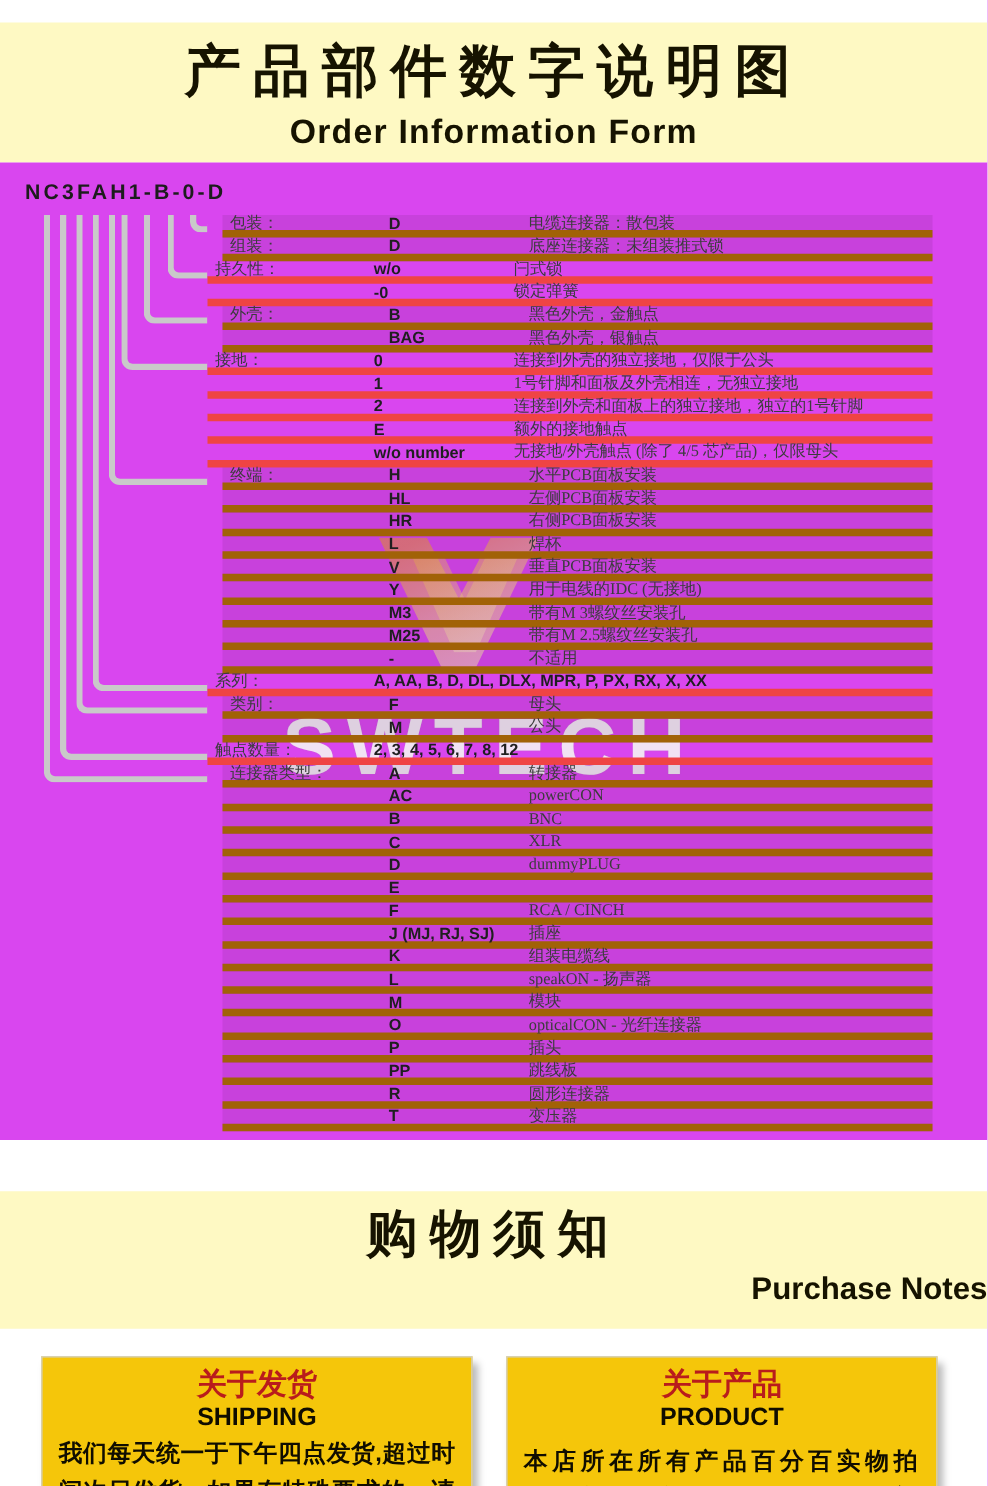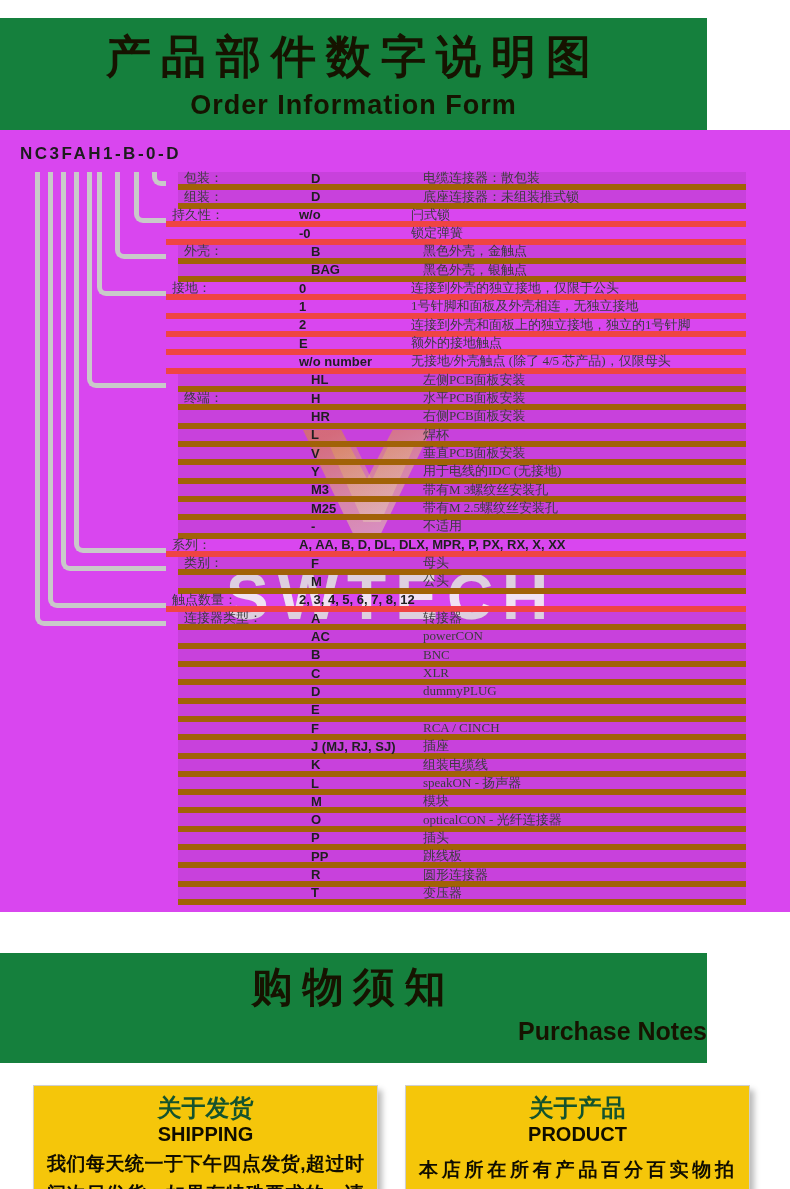--- a/index.html
+++ b/index.html
@@ -1,20 +1,20 @@
 <!DOCTYPE html>
 <html><head>
 <meta charset="utf-8">
 <style>
   html,body{margin:0;padding:0;}
   body{font-family:"Liberation Sans",sans-serif;background:#fff;}
   .page{position:relative;width:790px;height:1189px;margin:0 auto;background:#ffffff;overflow:hidden;}
 
   
-  .banner{position:absolute;left:0;width:707px;background:#15803d;text-align:center;}
+  .banner{position:absolute;left:0;width:790px;background:#fef9c3;text-align:center;}
   .banner-top{top:18px;height:112px;}
   .banner-mid{top:953px;height:110px;}
   .banner .cn{font-weight:900;color:#161300;letter-spacing:10px;}
   .banner-top .cn{font-size:45px;line-height:62px;margin-top:8px;}
   .banner-top .en{font-size:27px;font-weight:800;letter-spacing:1px;color:#161300;line-height:34px;}
   .banner-mid .cn{font-size:41px;line-height:56px;margin-top:6px;}
   .banner-mid .en{font-size:25px;font-weight:800;color:#161300;line-height:32px;text-align:right;}
 
   
   .diagram{position:absolute;left:0;top:130px;width:790px;height:782px;background:#d946ef;}
@@ -41,21 +41,21 @@
   .t-value{width:112px;flex:none;font-size:13px;font-weight:bold;color:#1f1f1f;white-space:nowrap;}
   .t-value.spanwide{width:auto;flex:1;}
   .t-desc{flex:1;font-family:"Liberation Serif",serif;font-size:13px;color:#3c3c3c;white-space:nowrap;}
 
   
   .note-box{position:absolute;top:1085px;width:345px;height:140px;background:#F5C60A;
     border:1px solid #cfcfcf;box-sizing:border-box;box-shadow:4px 5px 6px rgba(0,0,0,0.28);
     text-align:center;padding:8px 13px 0 13px;overflow:hidden;}
   .note-left{left:33px;}
   .note-right{left:405px;}
-  .note-box .nt-cn{font-size:24px;font-weight:900;color:#14532d;line-height:28px;}
+  .note-box .nt-cn{font-size:24px;font-weight:900;color:#b91c1c;line-height:28px;}
   .note-box .nt-en{font-size:20px;font-weight:600;color:#100d00;line-height:24px;}
   .note-box .nt-body{margin-top:3px;font-size:19px;font-weight:bold;color:#100d00;
     line-height:30px;text-align:justify;text-align-last:justify;}
   .note-right .nt-body{margin-top:9px;letter-spacing:2px;}
 </style>
 </head>
 <body>
 
 <div class="page">
 
@@ -135,28 +135,28 @@
           <span class="t-label"></span>
           <span class="t-value">E</span>
           <span class="t-desc">额外的接地触点</span>
         </div>
         <div class="t-row plain">
           <span class="t-label"></span>
           <span class="t-value">w/o number</span>
           <span class="t-desc">无接地/外壳触点 (除了 4/5 芯产品)，仅限母头</span>
         </div>
         <div class="t-row shaded">
-          <span class="t-label"></span>
-          <span class="t-value">HL</span>
-          <span class="t-desc">左侧PCB面板安装</span>
-        </div>
-        <div class="t-row shaded">
           <span class="t-label">终端：</span>
           <span class="t-value">H</span>
           <span class="t-desc">水平PCB面板安装</span>
+        </div>
+        <div class="t-row shaded">
+          <span class="t-label"></span>
+          <span class="t-value">HL</span>
+          <span class="t-desc">左侧PCB面板安装</span>
         </div>
         <div class="t-row shaded">
           <span class="t-label"></span>
           <span class="t-value">HR</span>
           <span class="t-desc">右侧PCB面板安装</span>
         </div>
         <div class="t-row shaded">
           <span class="t-label"></span>
           <span class="t-value">L</span>
           <span class="t-desc">焊杯</span>

